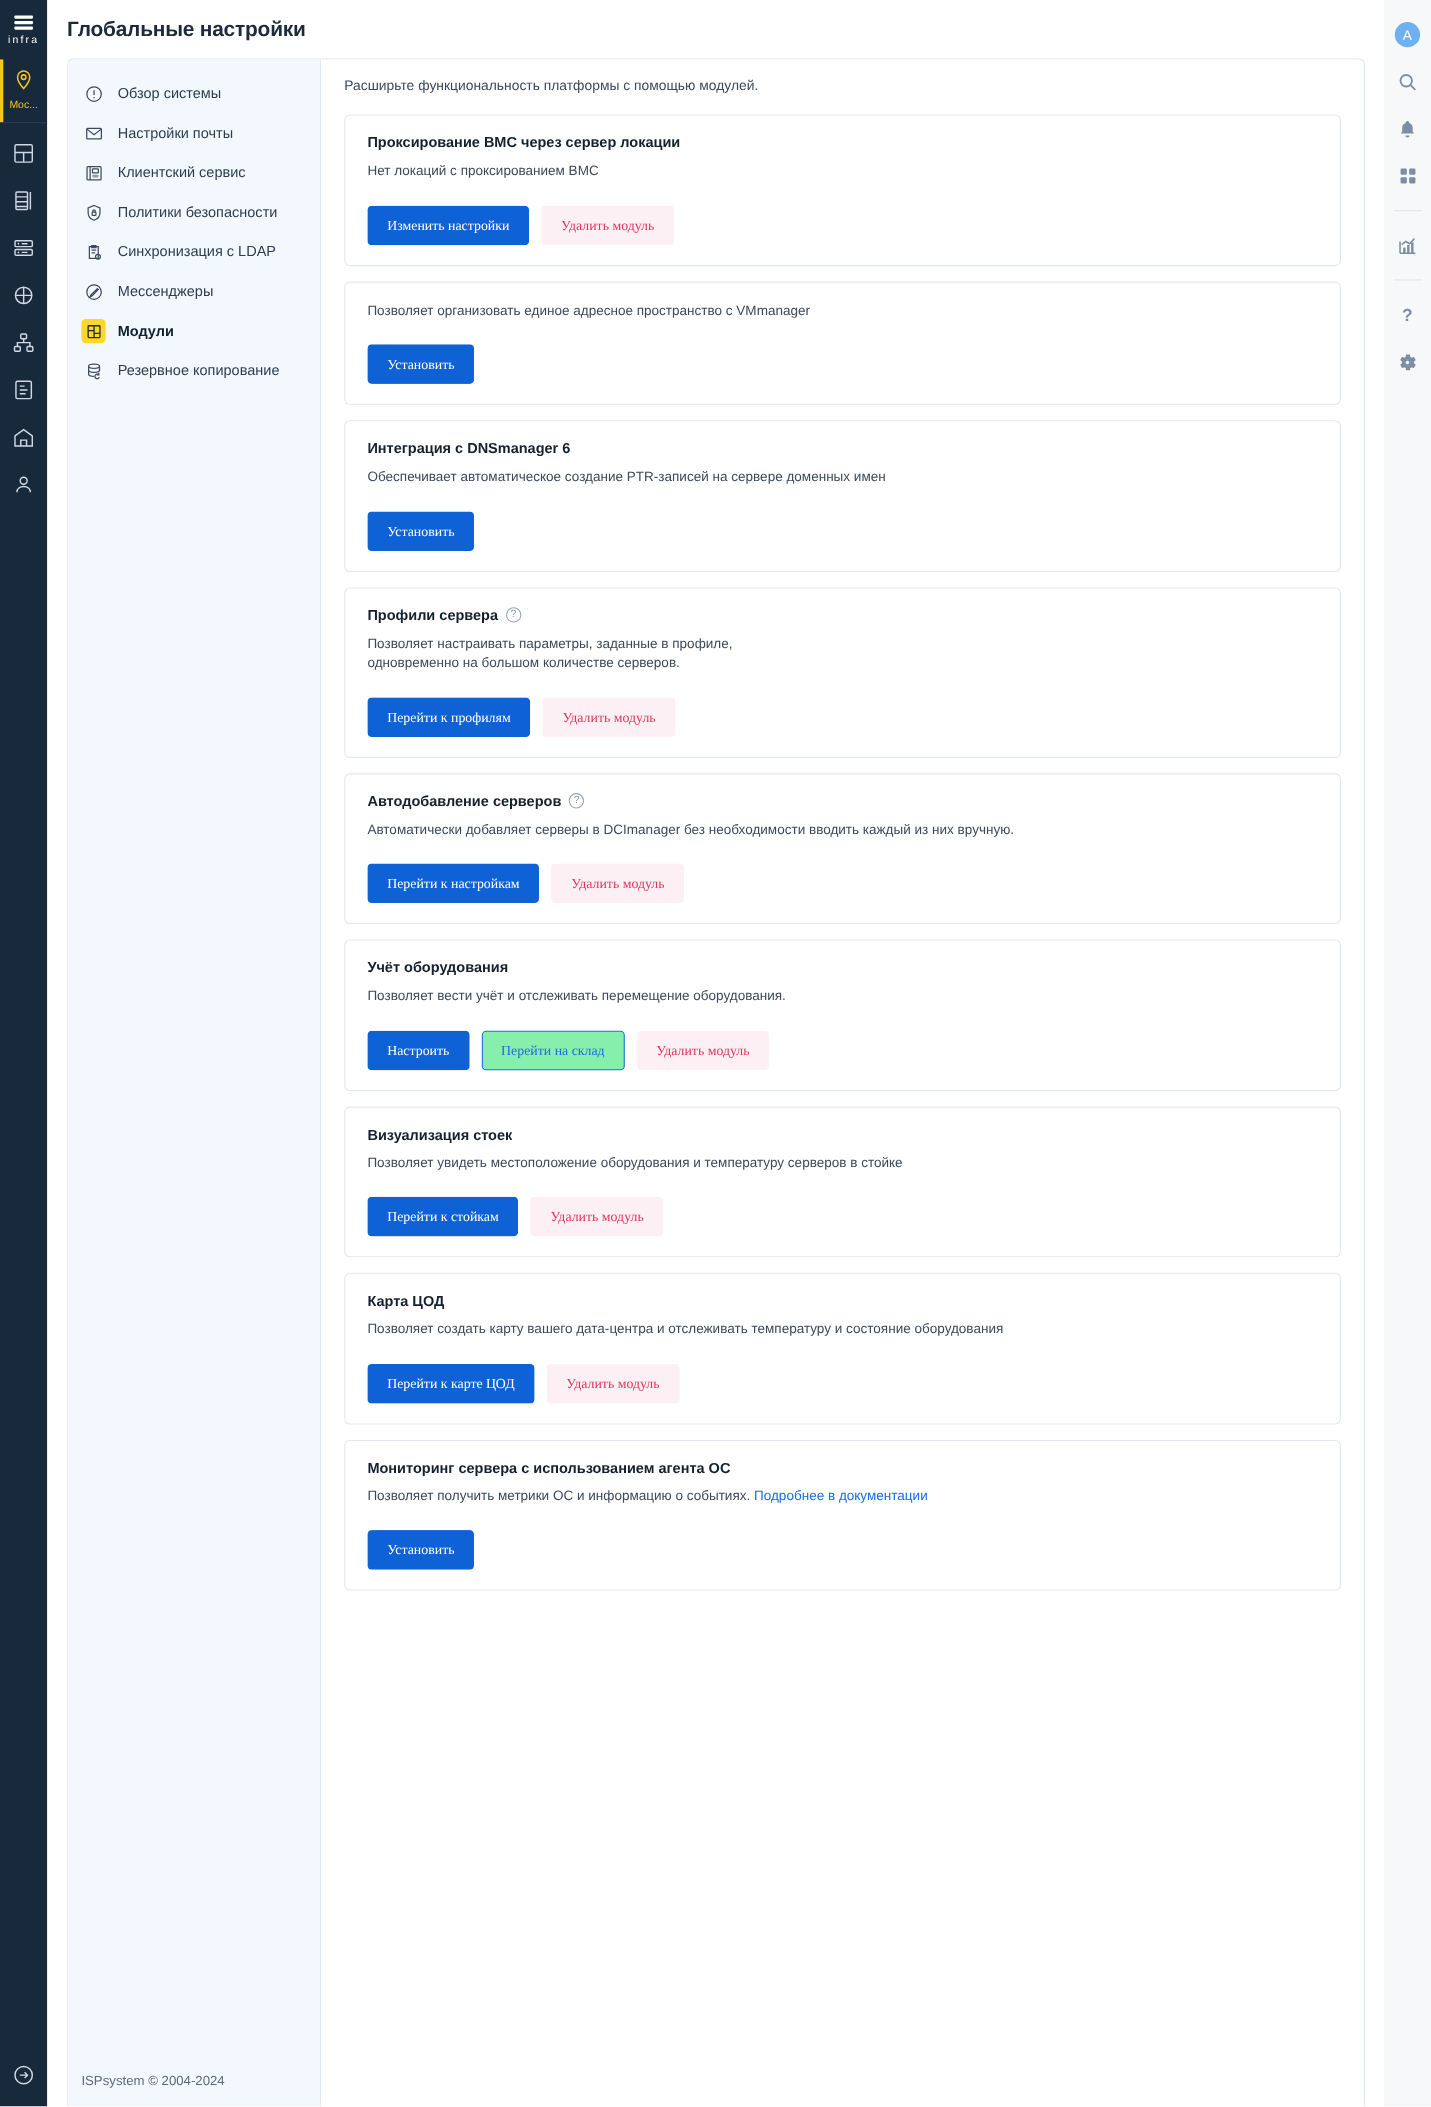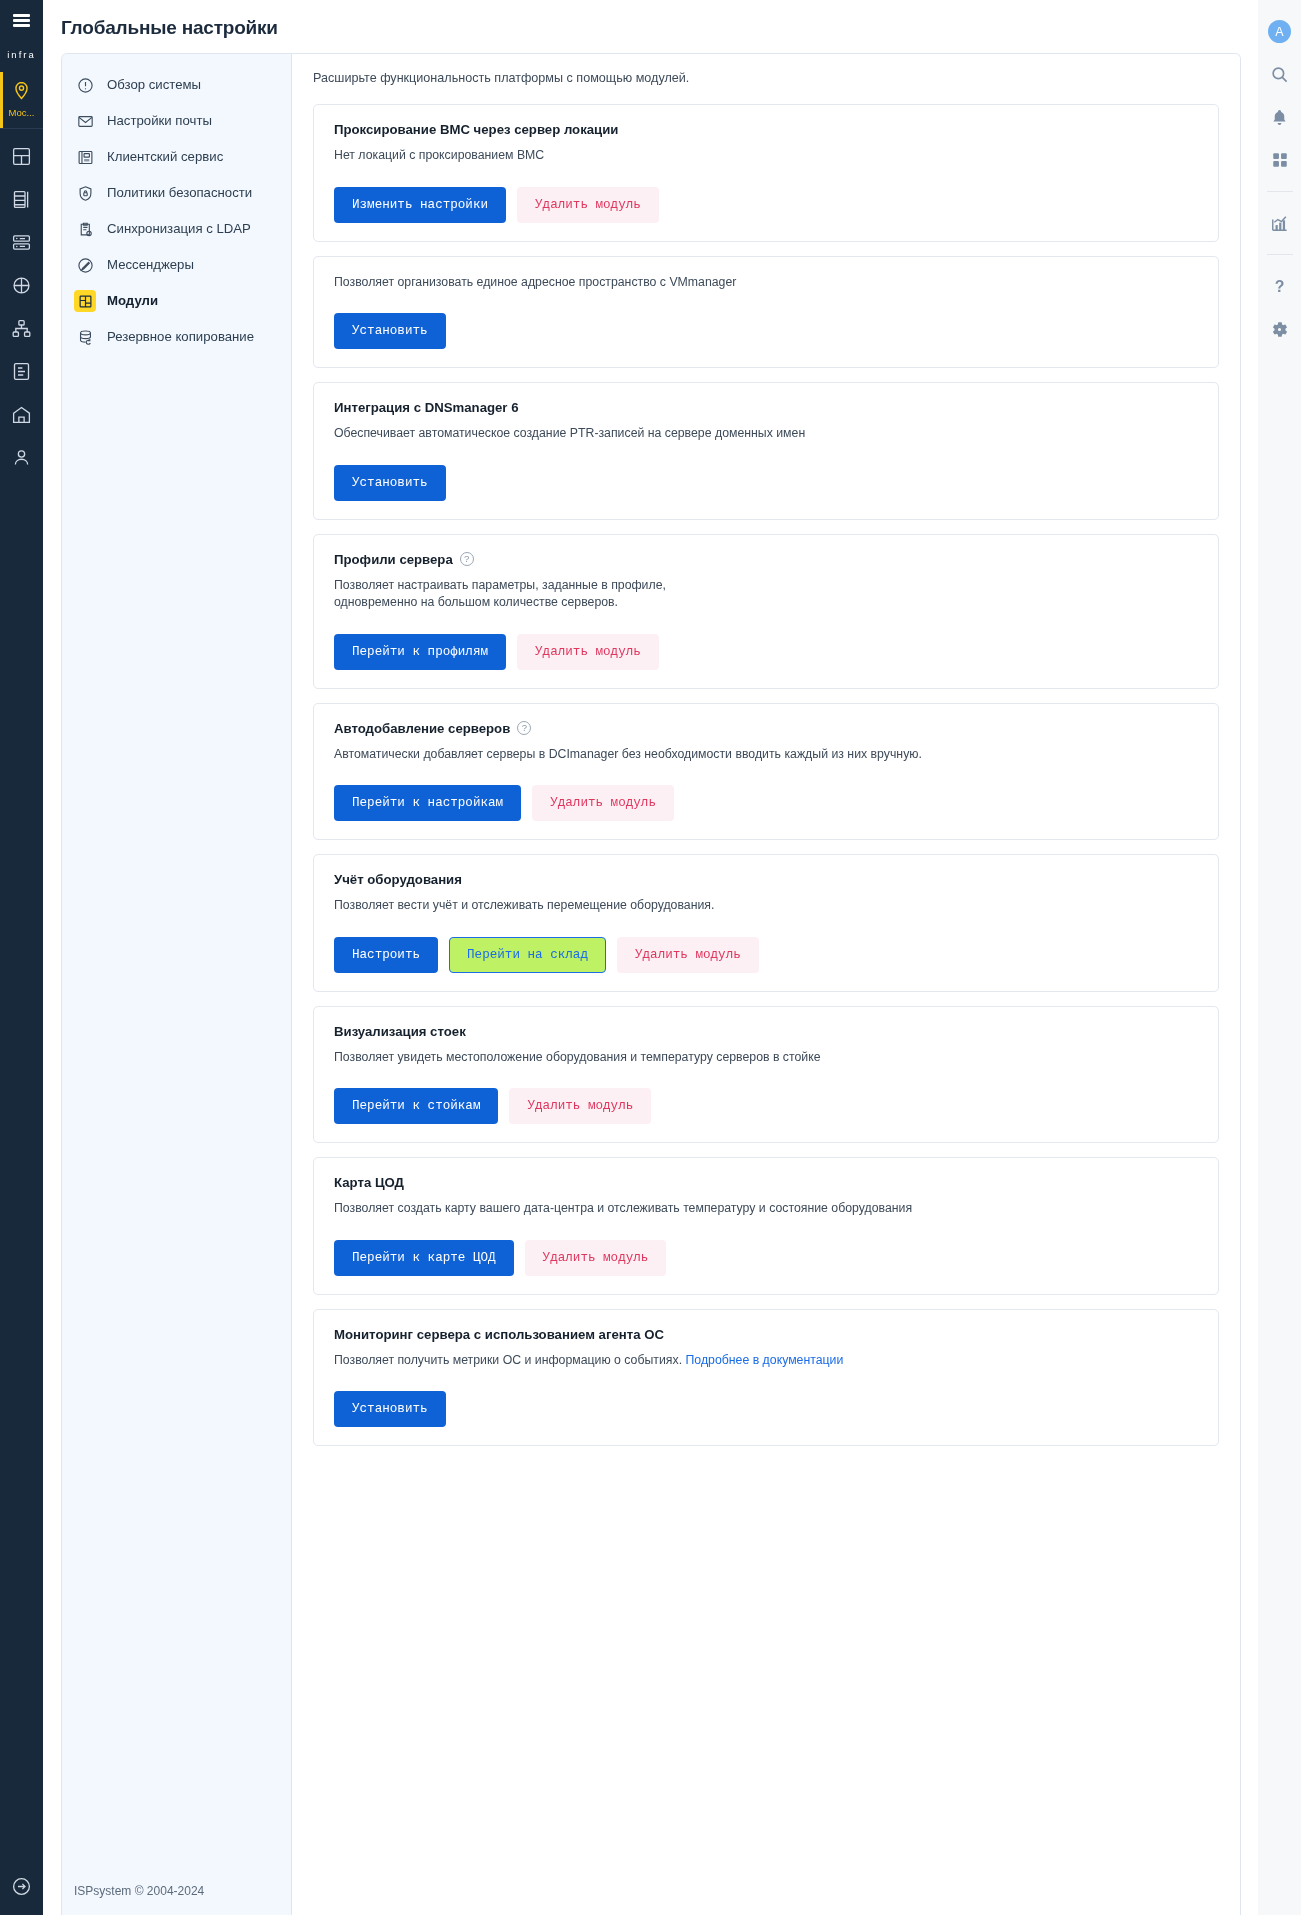--- a/index.html
+++ b/index.html
@@ -27,21 +27,21 @@
     align-items: center;
     position: relative;
   }
   .brand-block {
     width: 100%;
     padding-top: 14px;
     padding-bottom: 12px;
     display: flex;
     flex-direction: column;
     align-items: center;
-    gap: 22px;
+    gap: 4px;
   }
   .burger {
     width: 17px; height: 13px;
     display: flex; flex-direction: column; justify-content: space-between;
   }
   .burger i { display:block; height: 3px; background: #ffffff; border-radius: 1px; }
   .brand-text {
     font-size: 9.5px;
     letter-spacing: 2px;
     color: #ffffff;
@@ -206,31 +206,31 @@
     margin-bottom: 22px;
     white-space: pre-line;
   }
   .card-desc .doclink {
     color: #1a6ce7;
     text-decoration: none;
     cursor: pointer;
   }
   .btn-row { display: flex; gap: 11px; align-items: center; flex-wrap: wrap; }
   .btn {
-    font-family: Liberation Mono, monospace;
+    font-family: Liberation Serif, serif;
     font-size: 12.6px;
     border-radius: 4px;
     padding: 9px 17px;
     border: 1px solid transparent;
     cursor: pointer;
     line-height: 16px;
     white-space: nowrap;
   }
   .btn-primary { background: #0f62d6; color: #ffffff; }
-  .btn-outline { background: #bef264; color: #1a6ce7; border-color: #1a6ce7; }
+  .btn-outline { background: #86efac; color: #1a6ce7; border-color: #1a6ce7; }
   .btn-danger { background: #fdf0f4; color: #e0365e; }
 
   
   .right-rail {
     width: 43px;
     flex: 0 0 43px;
     background: #f7f8fa;
     display: flex;
     flex-direction: column;
     align-items: center;

